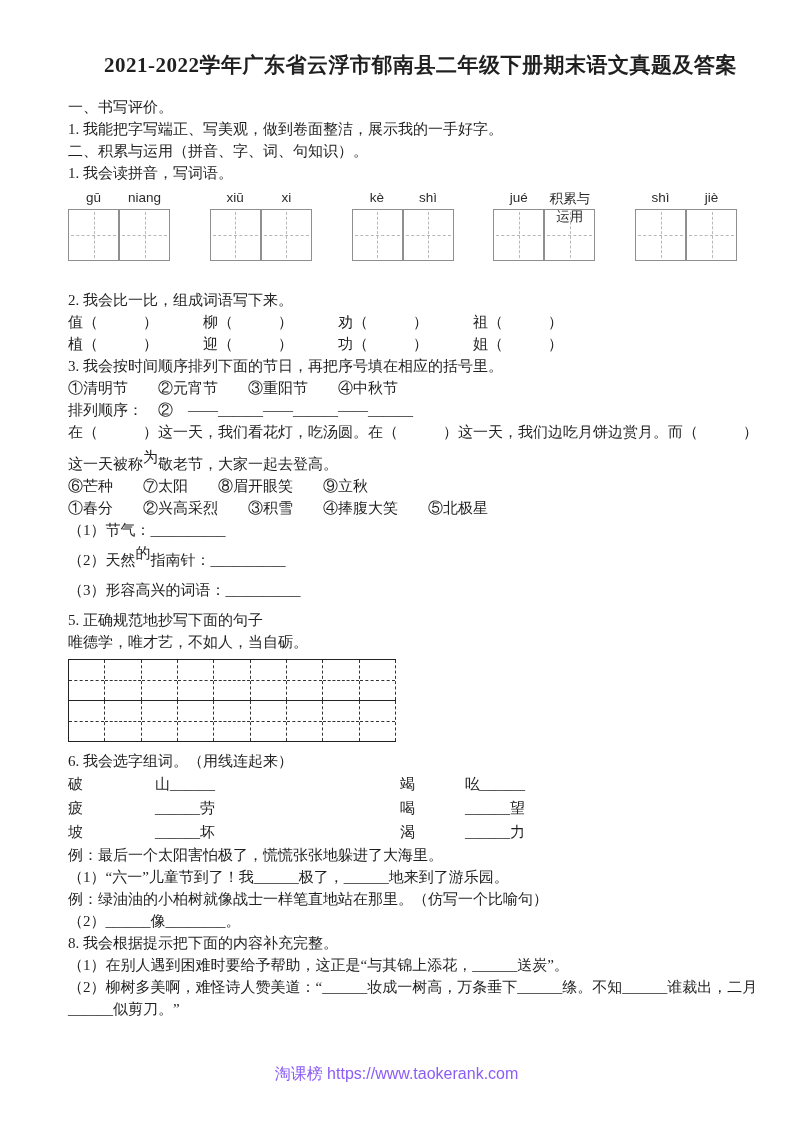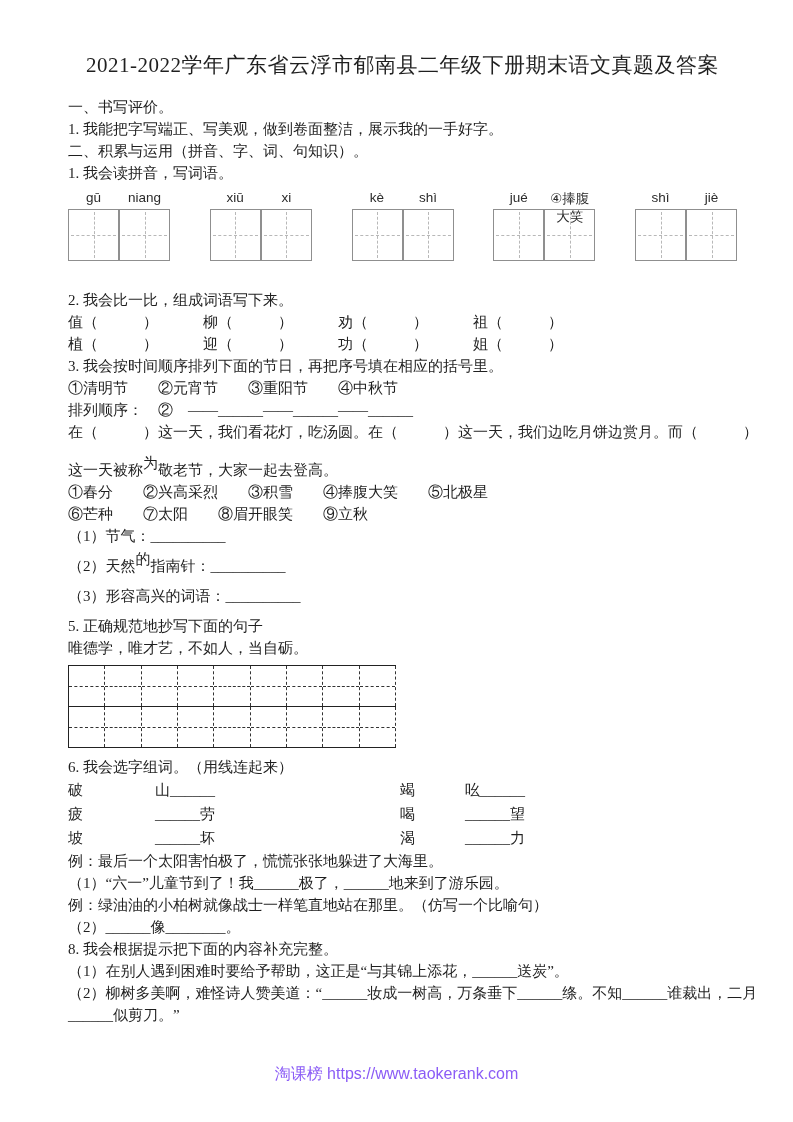--- a/index.html
+++ b/index.html
@@ -3,27 +3,27 @@
 <meta charset="utf-8">
 <style>
   html, body { margin:0; padding:0; background:#ffffff; }
   body {
     width:793px; height:1122px; position:relative; overflow:hidden;
     font-family:"Liberation Serif","DejaVu Serif",serif;
     color:#1f1f1f;
   }
   .content { padding:0 56px 0 68px; }
   .title {
-    margin:52px 0 0 0; font-size:21px; font-weight:normal; text-align:center;
+    margin:52px 0 0 0; font-size:21px; font-weight:bold; text-align:right;
     letter-spacing:0.5px; line-height:26px;
   }
   .line { font-size:15px; line-height:22px; white-space:nowrap; }
   .mt18 { margin-top:18px; }
   .mt8  { margin-top:8px; }
-  .mt10 { margin-top:16px; }
+  .mt10 { margin-top:10px; }
   .mt28 { margin-top:28px; }
   .sup { position:relative; top:-0.45em; }
 
   
   .pinyin-row { display:flex; margin-top:6px;justify-content:space-between; }
   .py-pair { width:102px; }
   .py-labels {
     display:flex; height:19px; font-family:"Liberation Sans","DejaVu Sans",sans-serif;
     font-size:13.5px; color:#2a2a2a;
   }
@@ -98,21 +98,21 @@
         <span>shì</span>
       </div>
       <div class="py-box">
         <div class="py-cell"></div>
         <div class="py-cell"></div>
       </div>
     </div>
     <div class="py-pair">
       <div class="py-labels">
         <span>jué</span>
-        <span>④捧腹大笑</span>
+        <span>积累与运用</span>
       </div>
       <div class="py-box">
         <div class="py-cell"></div>
         <div class="py-cell"></div>
       </div>
     </div>
     <div class="py-pair">
       <div class="py-labels">
         <span>shì</span>
         <span>jiè</span>
@@ -139,22 +139,22 @@
   </div>
 
   <div class="line">3. 我会按时间顺序排列下面的节日，再把序号填在相应的括号里。</div>
   <div class="line">①清明节　　②元宵节　　③重阳节　　④中秋节</div>
   <div class="line">排列顺序：　②　——______——______——______</div>
   <div class="line">在（　　　）这一天，我们看花灯，吃汤圆。在（　　　）这一天，我们边吃月饼边赏月。而（　　　）</div>
   <div class="line mt10">
     <span>这一天被称</span><span class="sup">为</span><span>敬老节，大家一起去登高。</span>
   </div>
 
+  <div class="line">⑥芒种　　⑦太阳　　⑧眉开眼笑　　⑨立秋</div>
   <div class="line">①春分　　②兴高采烈　　③积雪　　④捧腹大笑　　⑤北极星</div>
-  <div class="line">⑥芒种　　⑦太阳　　⑧眉开眼笑　　⑨立秋</div>
   <div class="line">（1）节气：__________</div>
   <div class="line mt8">
     <span>（2）天然</span><span class="sup">的</span><span>指南针：__________</span>
   </div>
   <div class="line mt8">（3）形容高兴的词语：__________</div>
 
   <div class="line mt8">5. 正确规范地抄写下面的句子</div>
   <div class="line">唯德学，唯才艺，不如人，当自砺。</div>
 
   <div class="copy-grid">

